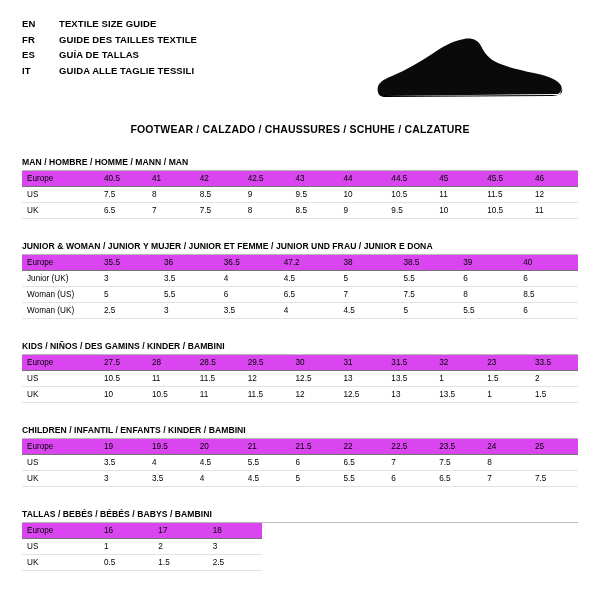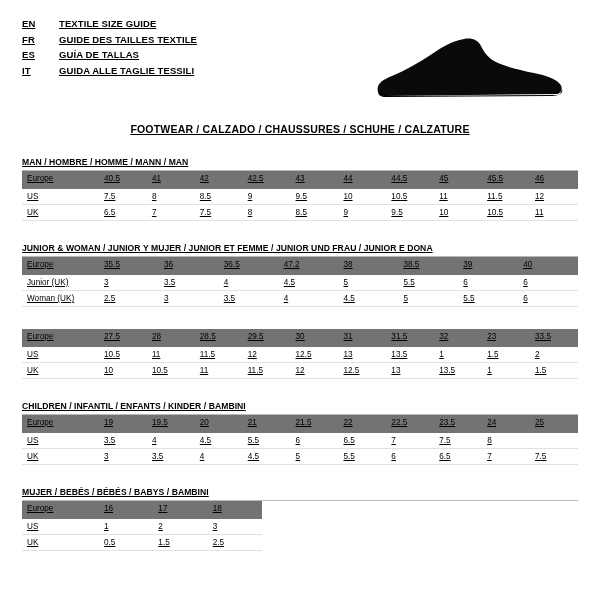--- a/index.html
+++ b/index.html
@@ -14,21 +14,20 @@
     color: #000000;
     font-size: 8.5px;
     overflow: hidden;
   }
   .page {
     position: relative;
     width: 600px;
     height: 600px;
     box-sizing: border-box;
     padding: 16px 22px 12px 22px;
-    text-decoration: underline;
   }
   
   .header {
     position: relative;
     height: 95px;
   }
   .lang-list {
     position: relative;
     z-index: 2;
   }
@@ -80,22 +79,22 @@
   }
   table td {
     font-size: 8.2px;
     height: 15px;
     padding: 0 0 0 5px;
     border-bottom: 1px solid #e2e2e2;
     white-space: nowrap;
     overflow: hidden;
   }
   tr.head td {
-    background: #737373;
-    border-bottom: 3px solid #737373;
+    background: #d946ef;
+    border-bottom: 1px solid #737373;
   }
   td.label {
     width: 72px;
   }
   .babies table {
     width: 240px;
   }
   .babies td.label {
     width: 72px;
   }
@@ -204,34 +203,46 @@
               <td>3</td>
               <td>3.5</td>
               <td>4</td>
               <td>4.5</td>
               <td>5</td>
               <td>5.5</td>
               <td>6</td>
               <td>6</td>
             </tr>
             <tr class="">
+              <td class="label">Woman (US)</td>
+              <td>5</td>
+              <td>5.5</td>
+              <td>6</td>
+              <td>6.5</td>
+              <td>7</td>
+              <td>7.5</td>
+              <td>8</td>
+              <td>8.5</td>
+            </tr>
+            <tr class="">
               <td class="label">Woman (UK)</td>
               <td>2.5</td>
               <td>3</td>
               <td>3.5</td>
               <td>4</td>
               <td>4.5</td>
               <td>5</td>
               <td>5.5</td>
               <td>6</td>
             </tr>
           </tbody>
         </table>
       </div>
       <div class="block">
+        <div class="block-title">KIDS / NIÑOS / DES GAMINS / KINDER / BAMBINI</div>
         <table>
           <tbody>
             <tr class="head">
               <td class="label">Europe</td>
               <td>27.5</td>
               <td>28</td>
               <td>28.5</td>
               <td>29.5</td>
               <td>30</td>
               <td>31</td>
@@ -309,21 +320,21 @@
               <td>5.5</td>
               <td>6</td>
               <td>6.5</td>
               <td>7</td>
               <td>7.5</td>
             </tr>
           </tbody>
         </table>
       </div>
       <div class="block babies">
-        <div class="block-title">MUJER / BEBÉS / BÉBÉS / BABYS / BAMBINI</div>
+        <div class="block-title">TALLAS / BEBÉS / BÉBÉS / BABYS / BAMBINI</div>
         <table>
           <tbody>
             <tr class="head">
               <td class="label">Europe</td>
               <td>16</td>
               <td>17</td>
               <td>18</td>
             </tr>
             <tr class="">
               <td class="label">US</td>

